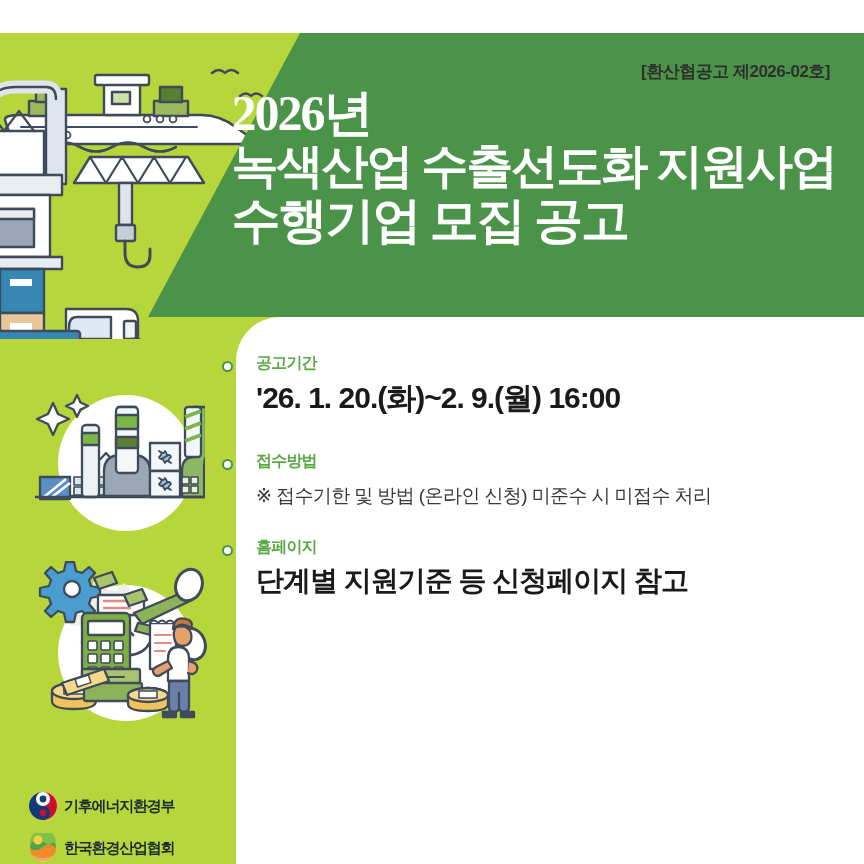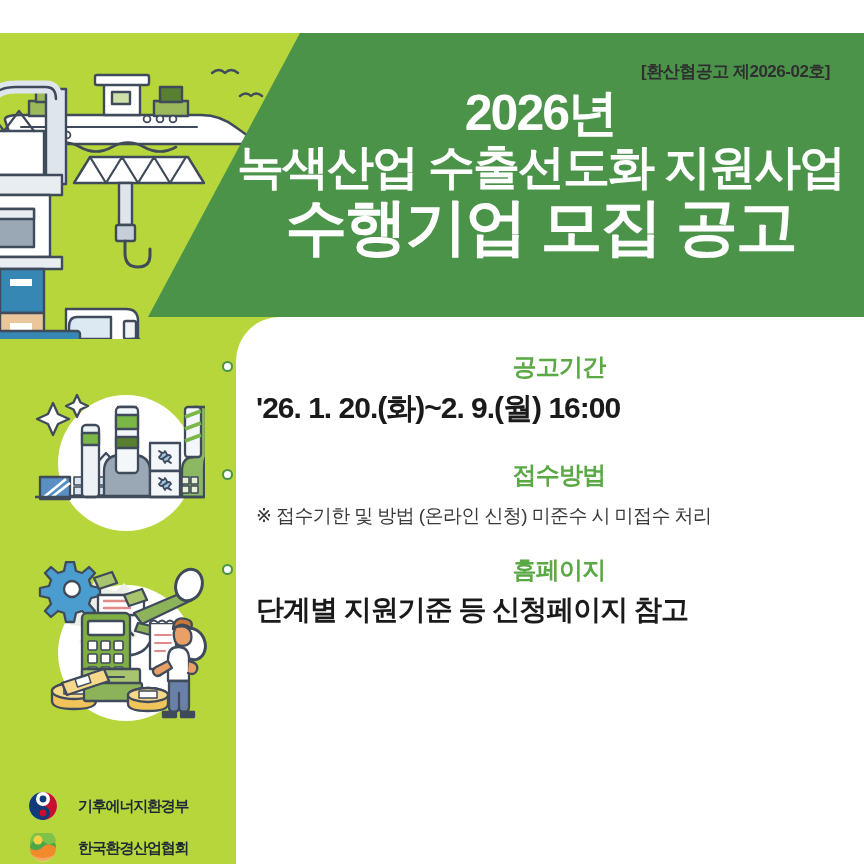--- a/index.html
+++ b/index.html
@@ -26,35 +26,36 @@
     right: 34px; top: 27px;
     font-size: 17px;
     font-weight: 700;
     color: #2f2f2f;
     letter-spacing: -0.5px;
     white-space: nowrap;
     z-index: 6;
   }
   .title-wrap {
     position: absolute;
-    right: 20px; top: 55px;
-    text-align: center;
+    right: 28px; top: 55px;
+    text-align: left;
     z-index: 5;
     line-height: 1.0;
+    font-family: Liberation Serif, serif;
   }
   .title-line {
     color: #ffffff;
     font-weight: 900;
     letter-spacing: -2px;
     white-space: nowrap;
     display: block;
   }
   .t1 { font-size: 50px; margin-bottom: 5px; }
   .t2 { font-size: 47px; margin-bottom: 6px; }
-  .t3 { font-size: 62px; }
+  .t3 { font-size: 49px; }
 
   
   .content-panel {
     position: absolute;
     left: 236px; top: 284px;
     width: 628px; height: 580px;
     background: #ffffff;
     border-top-left-radius: 44px;
   }
   .lime-rail {
@@ -73,26 +74,25 @@
   .info-block { position: relative; padding-left: 34px; }
   .bullet {
     position: absolute;
     left: 0; top: 8px;
     width: 11px; height: 11px;
     border: 2.5px solid #4a9349;
     border-radius: 50%;
     background: #ffffff;
   }
   .info-label {
-    font-size: 24px;
+    font-size: 16px;
     font-weight: 800;
     color: #5ba945;
     letter-spacing: -0.8px;
     line-height: 1.2;
-    text-align: center;
   }
   .info-value {
     font-size: 30px;
     font-weight: 700;
     color: #1a1a1a;
     letter-spacing: -1px;
     margin-top: 6px;
     white-space: nowrap;
   }
   .info-value .url { color: #4a9349; }
@@ -111,21 +111,21 @@
 
   
   .logos {
     position: absolute;
     left: 28px; bottom: 22px;
     width: 195px;
   }
   .logo-row {
     display: flex;
     align-items: center;
-    gap: 20px;
+    gap: 6px;
     margin-bottom: 12px;
   }
   .logo-text {
     font-size: 15px;
     font-weight: 700;
     color: #1e2a33;
     letter-spacing: -1.2px;
     white-space: nowrap;
   }
 

